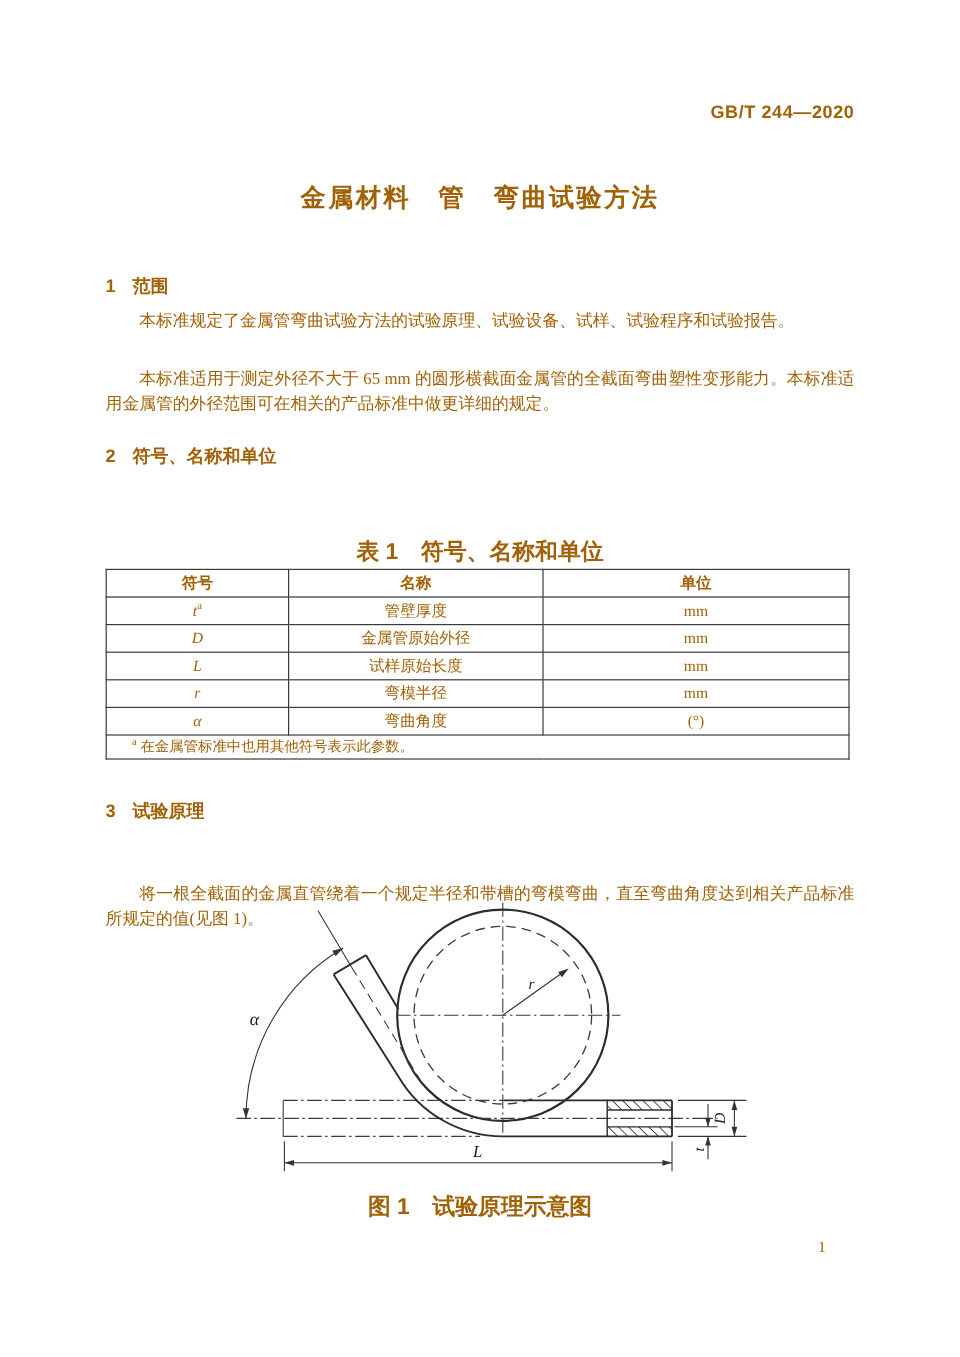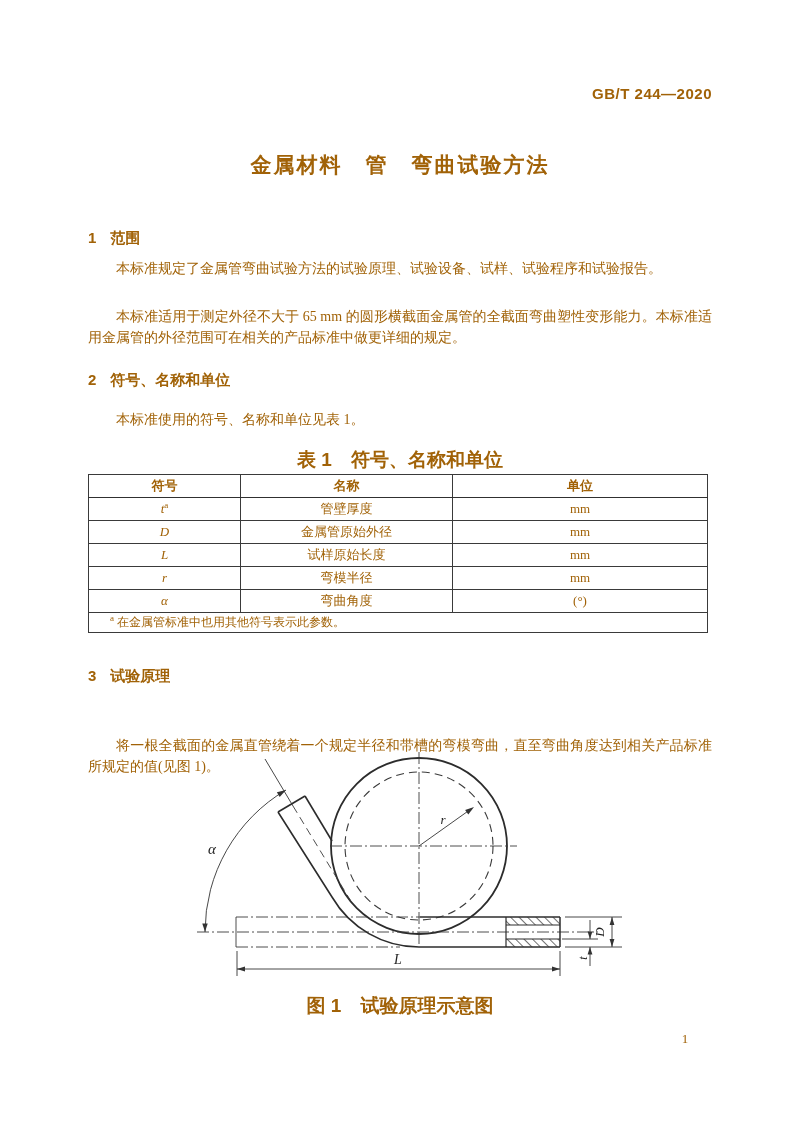--- a/index.html
+++ b/index.html
@@ -44,21 +44,20 @@
 
   <div class="abs body-p" style="left:88px;top:258px;">本标准规定了金属管弯曲试验方法的试验原理、试验设备、试样、试验程序和试验报告。</div>
 
   <div class="abs body-p" style="left:88px;top:294px;margin-top:12px;">本标准适用于测定外径不大于 65 mm 的圆形横截面金属管的全截面弯曲塑性变形能力。本标准适用金属管的外径范围可在相关的产品标准中做更详细的规定。</div>
 
 
   <div class="abs sec-h" style="left:88px;top:371px;">
     <span class="num">2</span><span>符号、名称和单位</span>
   </div>
 
-  <div class="abs body-p" style="left:88px;top:409px;">本标准使用的符号、名称和单位见表 1。</div>
 
   <div class="abs cap" style="left:88px;top:447px;">表 1　符号、名称和单位</div>
 
   <table class="sym abs" style="left:88px;top:474px;">
     <colgroup>
         <col style="width:152px">
         <col style="width:212px">
         <col style="width:255px">
       </colgroup>
     <thead>

